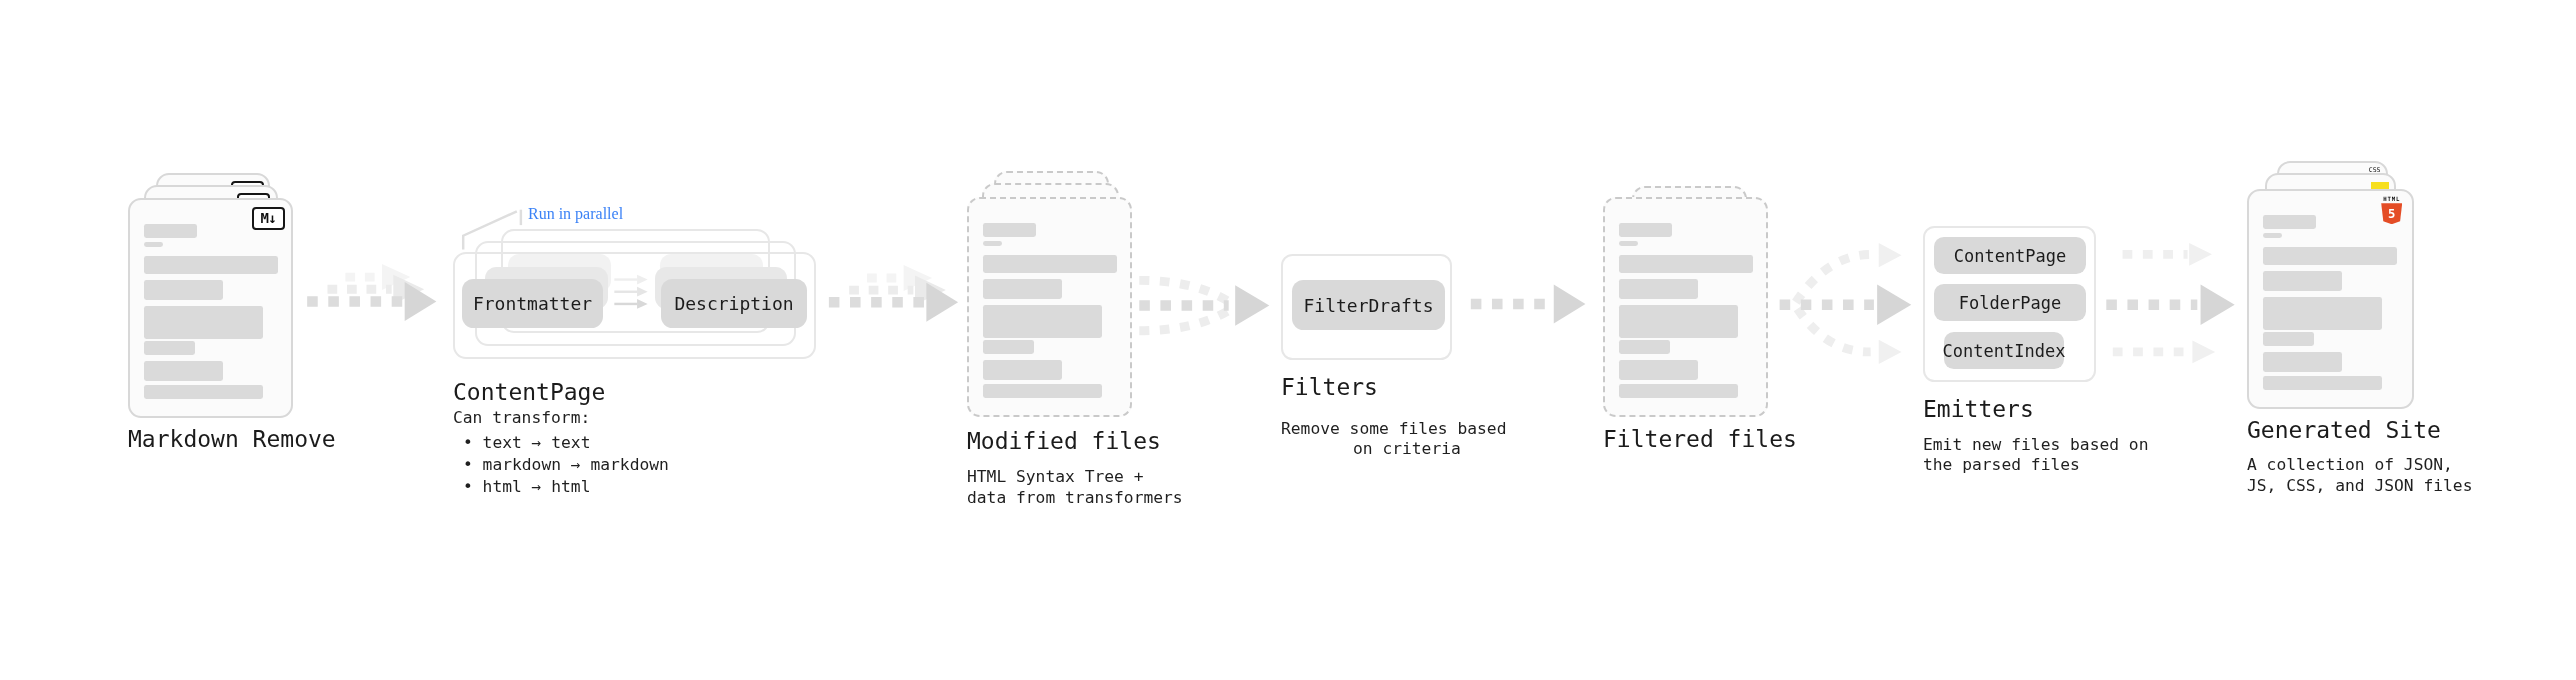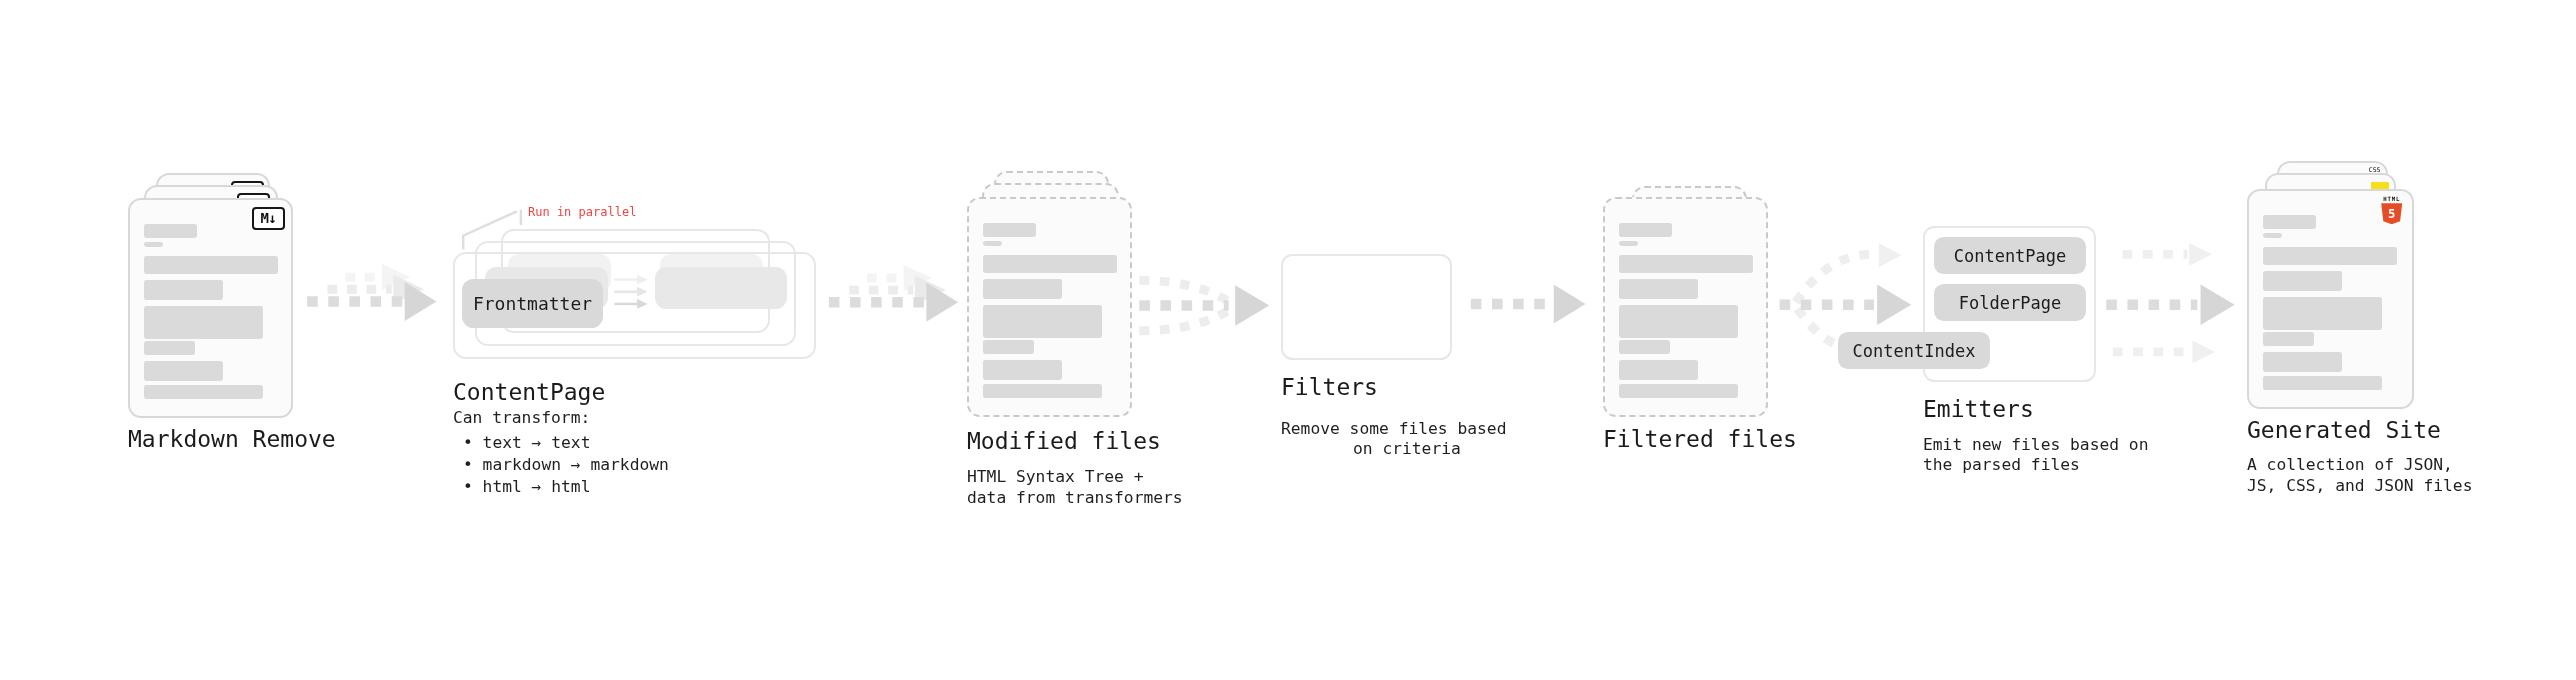--- a/index.html
+++ b/index.html
@@ -11,21 +11,21 @@
   .sk-bar{position:absolute;background:#dadada;border-radius:2.4px;}
   .box{position:absolute;border:2px solid #e7e7e7;border-radius:13px;box-sizing:border-box;background:transparent;}
   .pill{position:absolute;background:#d9d9d9;border-radius:11.4px;display:flex;align-items:center;justify-content:center;
         color:#1c1c1c;font-size:18px;font-weight:500;box-sizing:border-box;white-space:pre;}
   .pill.small{font-size:17px;border-radius:9.8px;}
   .ghost{position:absolute;border-radius:11.4px;}
   .g1{background:#e8e8e8;}
   .g2{background:#f2f2f2;}
   .heading{position:absolute;font-size:23px;font-weight:500;color:#1b1b1b;white-space:pre;line-height:24.4px;}
   .body-text{position:absolute;font-size:16.3px;line-height:22px;color:#1f1f1f;white-space:pre;}
-  .annotation{position:absolute;font-size:12px;color:#ef4444;white-space:pre;}
+  .annotation{position:absolute;font-size:16px;color:#3b82f6;white-space:pre;font-family:Liberation Serif, serif;}
   .md-badge{position:absolute;width:32.5px;height:23px;border:2.4px solid #161616;border-radius:4.1px;background:#fff;
             display:flex;align-items:center;justify-content:center;font-weight:bold;font-size:14px;color:#111;
             box-sizing:border-box;letter-spacing:-0.8px;}
   .css-badge{position:absolute;width:13px;text-align:center;}
   .css-badge .txt{display:block;font-size:6.5px;font-weight:normal;color:#111;line-height:7.3px;}
   .css-badge .underline{display:block;width:13px;height:3.3px;background:var(--css-blue,#2062af);}
   .js-badge{position:absolute;width:18px;height:16.3px;background:var(--js-yellow,#f7df1e);}
   .html5{position:absolute;width:21px;text-align:center;}
   .html5 .t{display:block;font-size:5.7px;font-weight:bold;letter-spacing:0.8px;color:#111;line-height:8.1px;}
   .html5 .shield{width:21px;height:21px;background:var(--html-orange,#e44d26);
@@ -125,20 +125,21 @@
   <div class="box" style="left:501px;top:229px;width:269px;height:104px"></div>
   <div class="box" style="left:475px;top:241px;width:321px;height:105px"></div>
   <div class="box" style="left:453px;top:252px;width:363px;height:107px"></div>
 
   <div class="ghost g2" style="left:508px;top:254px;width:103px;height:38px"></div>
   <div class="ghost g1" style="left:485px;top:267px;width:123px;height:42px"></div>
   <div class="pill" style="left:462px;top:279px;width:141px;height:49px">Frontmatter</div>
 
   <div class="ghost g2" style="left:660px;top:254px;width:103px;height:38px"></div>
   <div class="ghost g1" style="left:655px;top:267px;width:132px;height:42px"></div>
+  <div class="pill" style="left:661px;top:279px;width:146px;height:49px">Description</div>
 
   <div class="heading" style="left:453px;top:380px">ContentPage</div>
   <div class="body-text" style="left:453px;top:407px">Can transform:</div>
   <div class="body-text" style="left:463px;top:432px">• text → text</div>
   <div class="body-text" style="left:463px;top:454px">• markdown → markdown</div>
   <div class="body-text" style="left:463px;top:476px">• html → html</div>
 
   <div class="card dashed" style="left:994px;top:171px;width:115px;height:220px"></div>
   <div class="card dashed" style="left:982px;top:183px;width:137px;height:220px"></div>
   <div class="card dashed" style="left:967px;top:197px;width:165px;height:220px">
@@ -149,41 +150,42 @@
       <div class="sk-bar" style="left: 14px; top: 106px; width: 119px; height: 32.5px;"></div>
       <div class="sk-bar" style="left: 14px; top: 141px; width: 51px; height: 14px;"></div>
       <div class="sk-bar" style="left: 14px; top: 161px; width: 79px; height: 19.5px;"></div>
       <div class="sk-bar" style="left: 14px; top: 185px; width: 119px; height: 14px;"></div>
     </div>
   <div class="heading" style="left:967px;top:429px">Modified files</div>
   <div class="body-text" style="left:967px;top:466px">HTML Syntax Tree +</div>
   <div class="body-text" style="left:967px;top:487px">data from transformers</div>
 
   <div class="box" style="left:1281px;top:254px;width:171px;height:106px;border-radius:11.4px"></div>
+  <div class="pill" style="left:1292px;top:280px;width:153px;height:50px">FilterDrafts</div>
   <div class="heading" style="left:1281px;top:375px">Filters</div>
   <div class="body-text" style="left:1281px;top:418px">Remove some files based</div>
   <div class="body-text" style="left:1353px;top:438px">on criteria</div>
 
   <div class="card dashed" style="left:1632px;top:186px;width:115px;height:220px"></div>
   <div class="card dashed" style="left:1603px;top:197px;width:165px;height:220px">
       <div class="sk-bar" style="left: 14px; top: 23.6px; width: 53px; height: 14px;"></div>
       <div class="sk-bar" style="left: 14px; top: 42px; width: 18.7px; height: 4.9px;"></div>
       <div class="sk-bar" style="left: 14px; top: 56px; width: 134px; height: 18px;"></div>
       <div class="sk-bar" style="left: 14px; top: 80px; width: 79px; height: 19.5px;"></div>
       <div class="sk-bar" style="left: 14px; top: 106px; width: 119px; height: 32.5px;"></div>
       <div class="sk-bar" style="left: 14px; top: 141px; width: 51px; height: 14px;"></div>
       <div class="sk-bar" style="left: 14px; top: 161px; width: 79px; height: 19.5px;"></div>
       <div class="sk-bar" style="left: 14px; top: 185px; width: 119px; height: 14px;"></div>
     </div>
   <div class="heading" style="left:1603px;top:427px">Filtered files</div>
 
   <div class="box" style="left:1923px;top:226px;width:173px;height:156px;border-radius:11.4px"></div>
   <div class="pill small" style="left:1934px;top:237px;width:152px;height:37px">ContentPage</div>
   <div class="pill small" style="left:1934px;top:284px;width:152px;height:37px">FolderPage</div>
-  <div class="pill small" style="left:1838px;top:332px;width:152px;height:37px">ContentIndex</div>
+  <div class="pill small" style="left:1944px;top:332px;width:120px;height:37px">ContentIndex</div>
   <div class="heading" style="left:1923px;top:397px">Emitters</div>
   <div class="body-text" style="left:1923px;top:434px">Emit new files based on</div>
   <div class="body-text" style="left:1923px;top:454px">the parsed files</div>
 
   <div class="card" style="left:2277px;top:161px;width:111px;height:220px">
     <span class="css-badge" style="right:4.9px;top:4.1px">
       <span class="txt">CSS</span>
       <span class="underline"></span>
     </span>
   </div>

